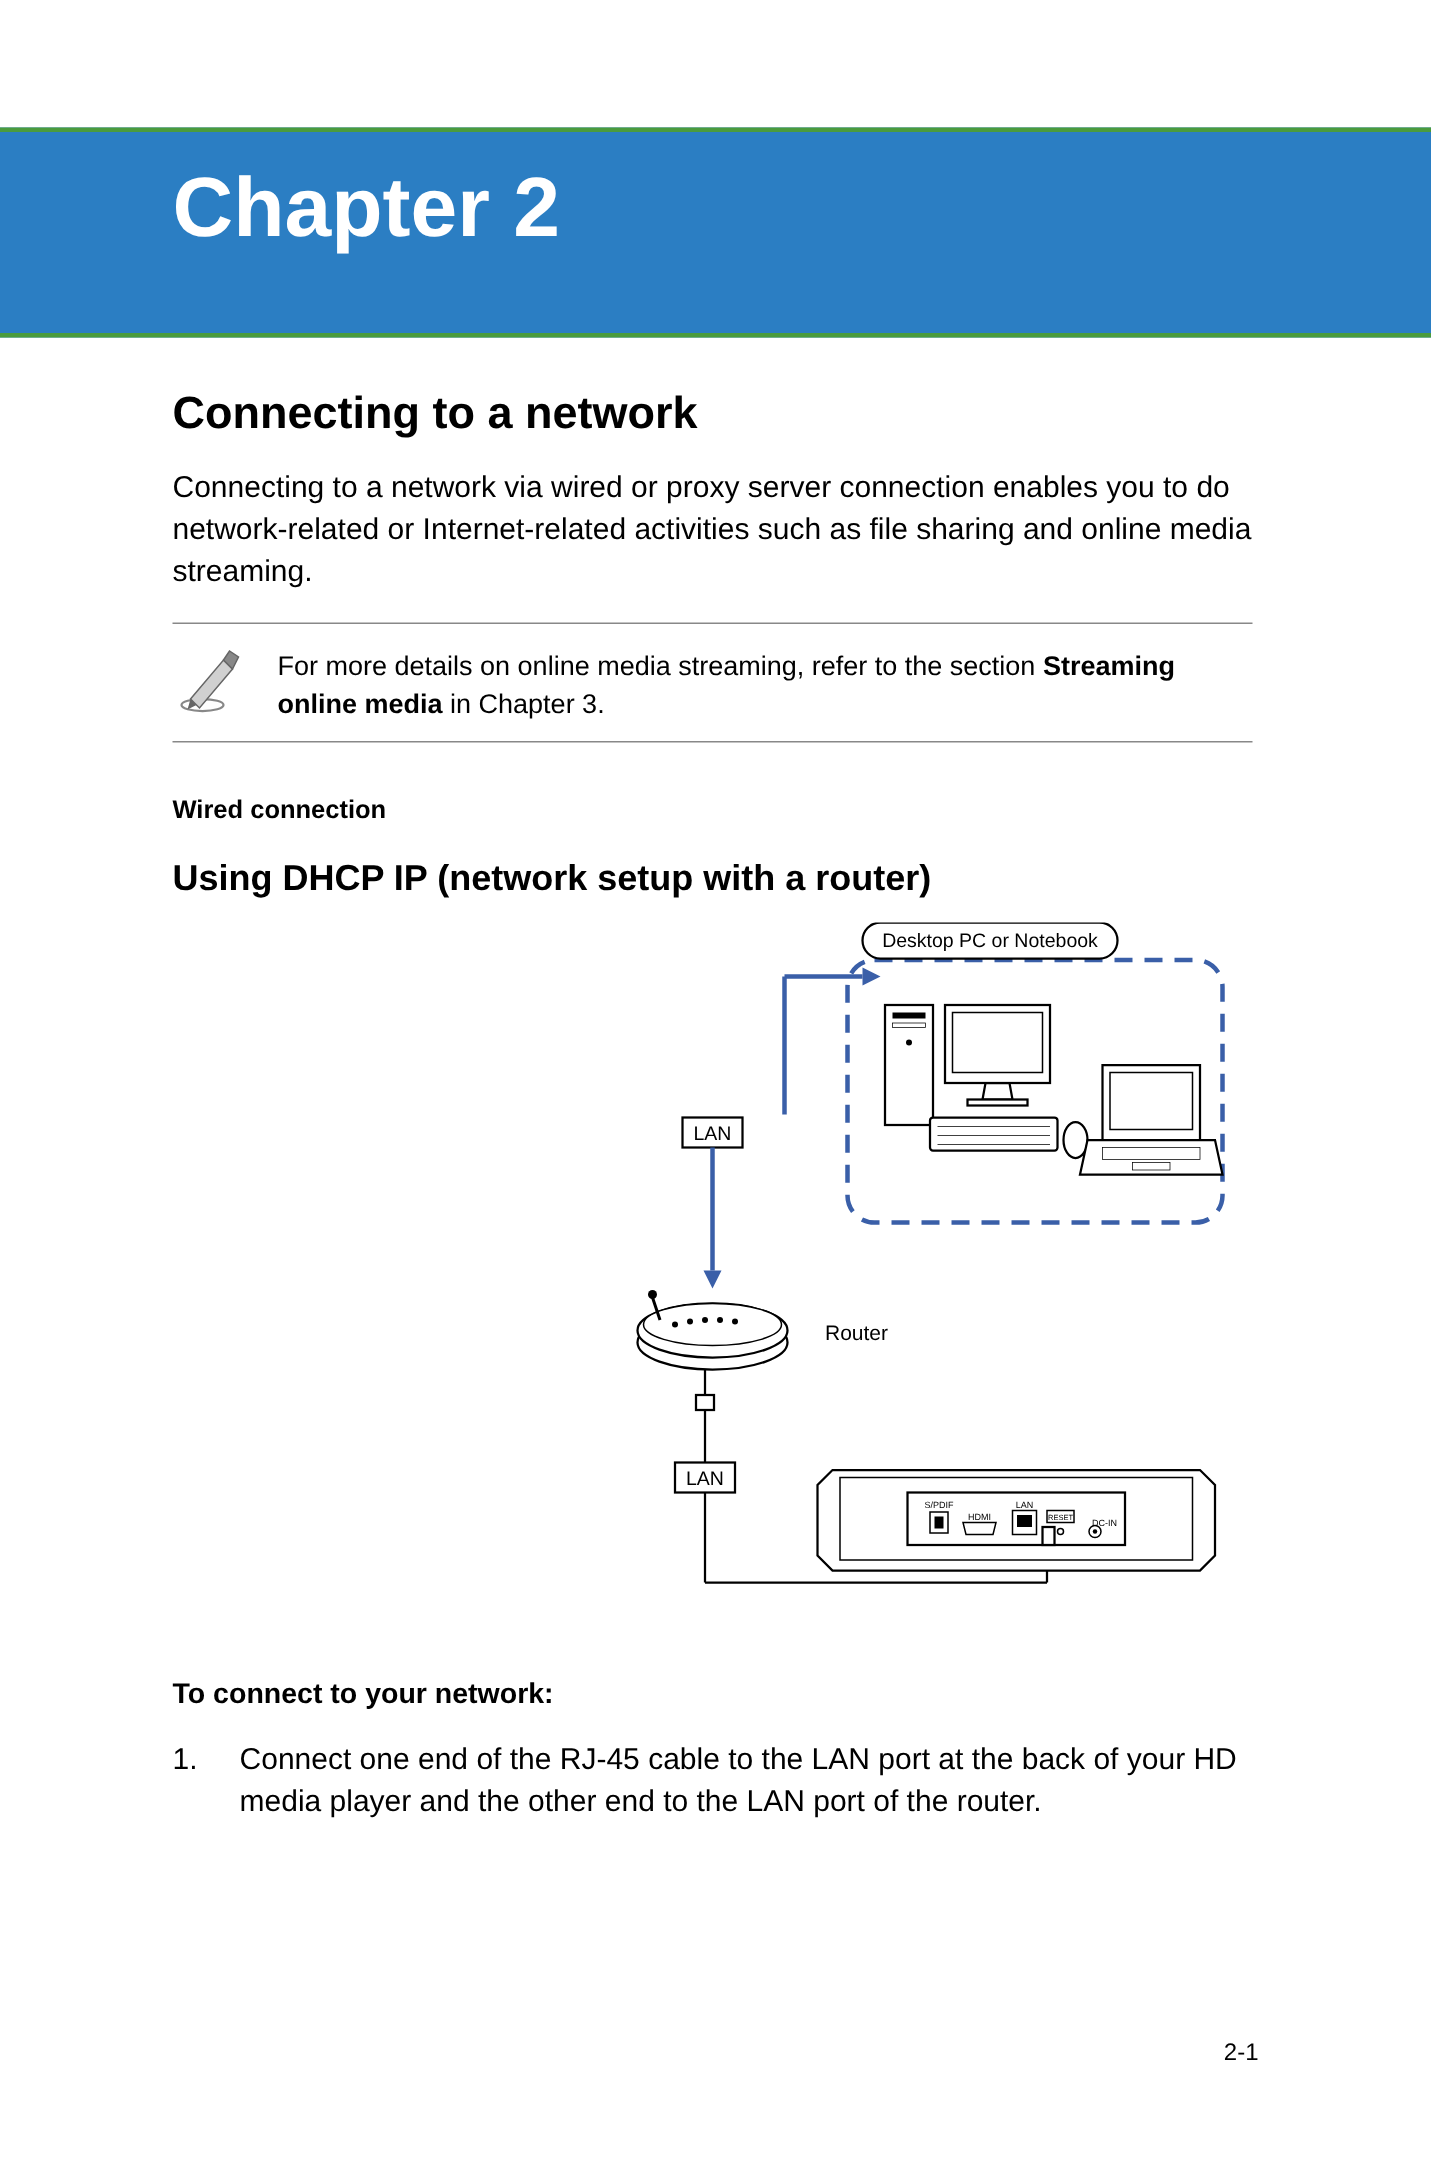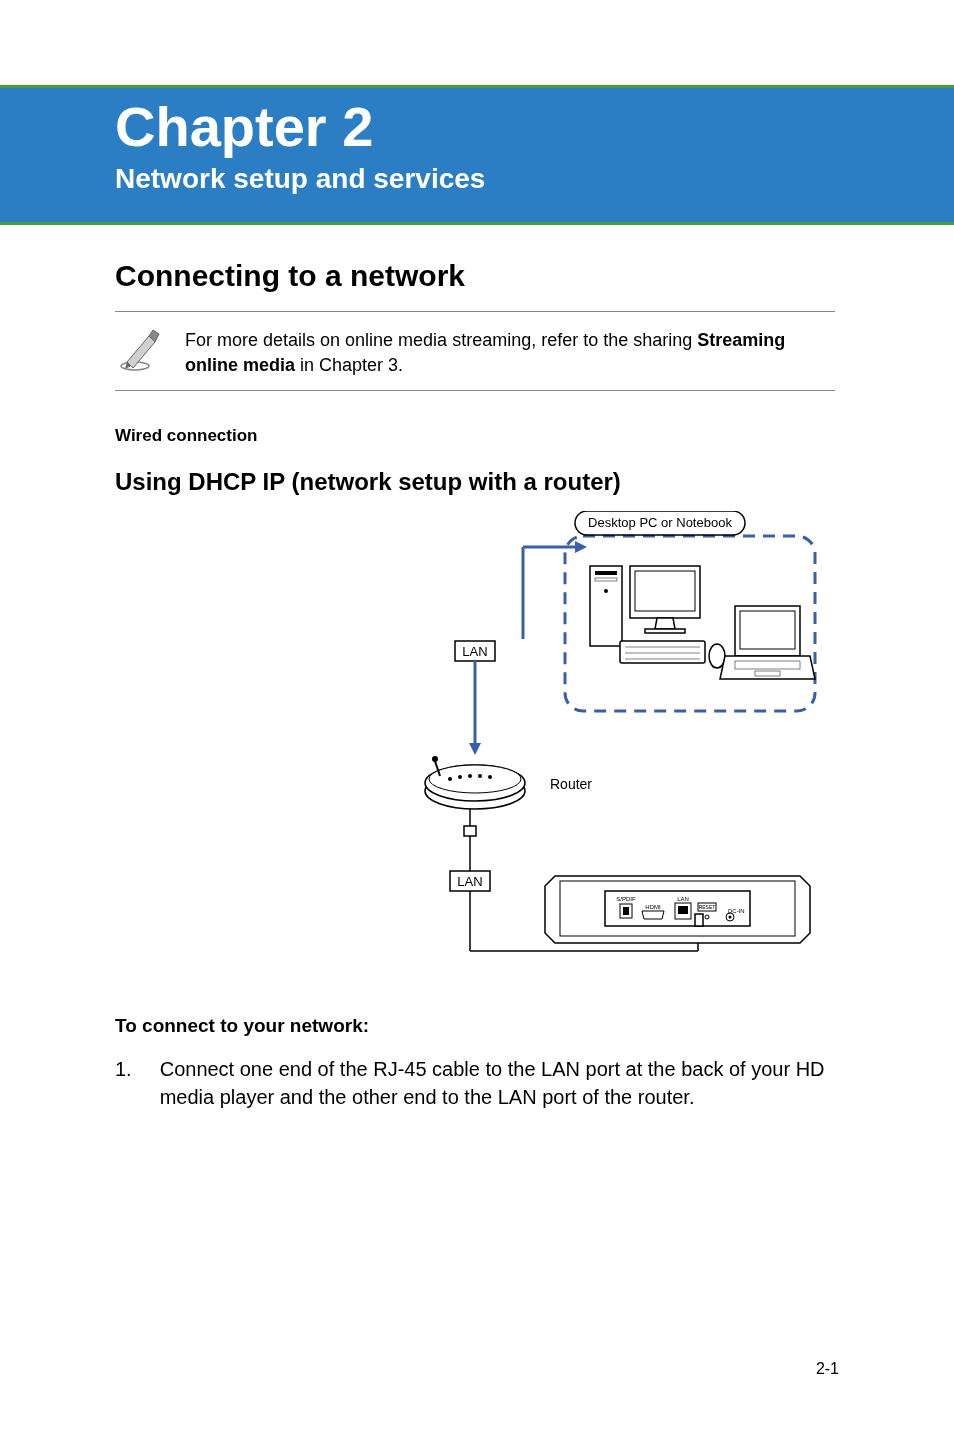--- a/index.html
+++ b/index.html
@@ -20,21 +20,21 @@
     .header-band {
       position: absolute;
       top: 85px;
       left: 0;
       width: 954px;
       height: 140px;
       background: #2b7ec3;
       border-top: 3px solid #4a9b3d;
       border-bottom: 3px solid #4a9b3d;
       padding-left: 115px;
-      padding-top: 11px;
+      padding-top: 22px;
     }
     
     .chapter-title {
       font-size: 56px;
       font-weight: bold;
       color: #ffffff;
       line-height: 1.0;
       margin-bottom: 8px;
     }
     
@@ -133,39 +133,39 @@
       bottom: 60px;
       right: 115px;
       font-size: 16px;
     }
   </style>
 </head>
 <body>
 
 <div class="header-band">
   <div class="chapter-title">Chapter 2</div>
-  <div class="chapter-subtitle">Network setup and services</div>
 </div>
 
 <div class="content">
 
   <h2 class="section-heading">Connecting to a network</h2>
 
+  <p class="body-text">Connecting to a network via wired or proxy server connection enables you to do network-related or Internet-related activities such as file sharing and online media streaming.</p>
 
   <div class="note-box">
     <div class="note-icon">
       <svg viewBox="0 0 50 50">
         <ellipse cx="20" cy="42" rx="14" ry="4" fill="none" stroke="#888" stroke-width="1.5"></ellipse>
         <path d="M 12 38 L 34 12 L 40 18 L 18 44 Z" fill="#d0d0d0" stroke="#666" stroke-width="1"></path>
         <path d="M 34 12 L 40 18 L 44 10 L 38 6 Z" fill="#888" stroke="#666" stroke-width="1"></path>
         <path d="M 12 38 L 16 42 L 10 45 Z" fill="#666"></path>
       </svg>
     </div>
     <div class="note-text">
-      <span>For more details on online media streaming, refer to the sharing </span><strong>Streaming online media</strong><span> in Chapter 3.</span>
+      <span>For more details on online media streaming, refer to the section </span><strong>Streaming online media</strong><span> in Chapter 3.</span>
     </div>
   </div>
 
   <h3 class="subsection-heading">Wired connection</h3>
 
   <h4 class="subsubsection-heading">Using DHCP IP (network setup with a router)</h4>
 
 
   <div class="diagram-container">
     <svg class="diagram" viewBox="0 0 560 460">

